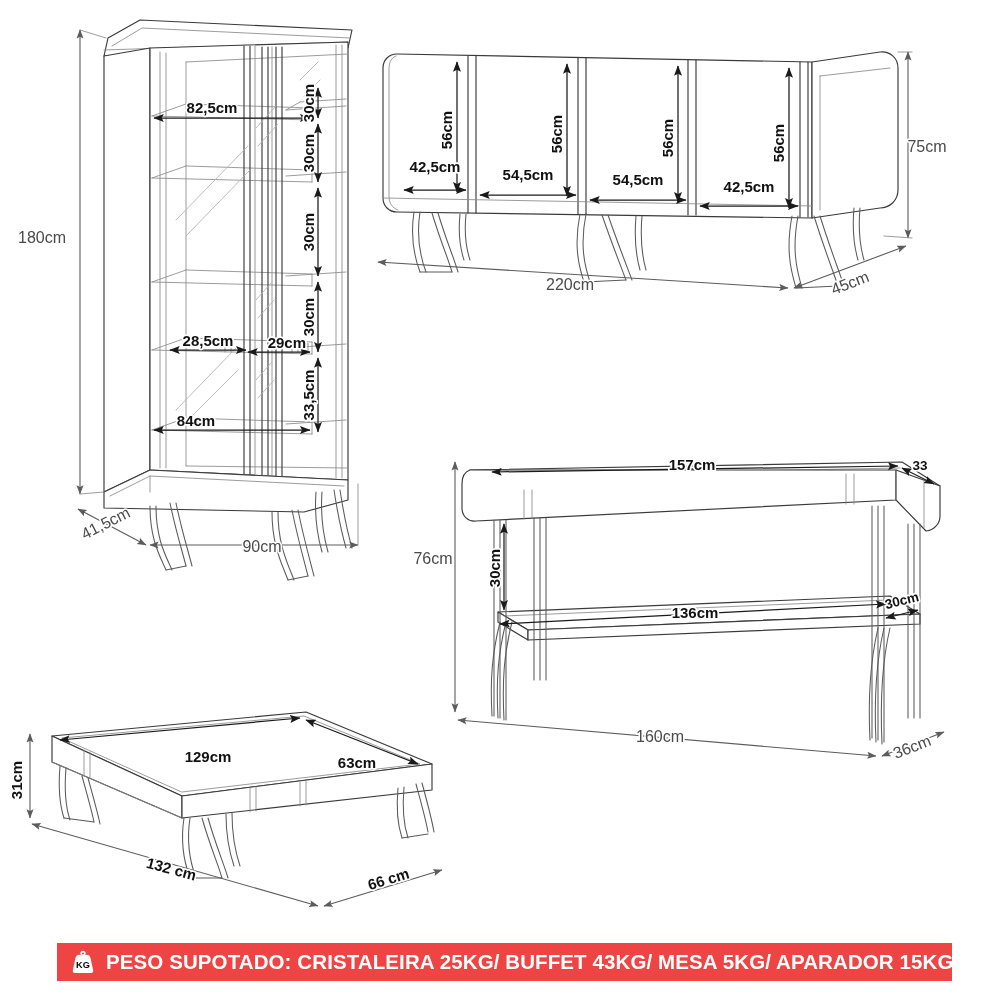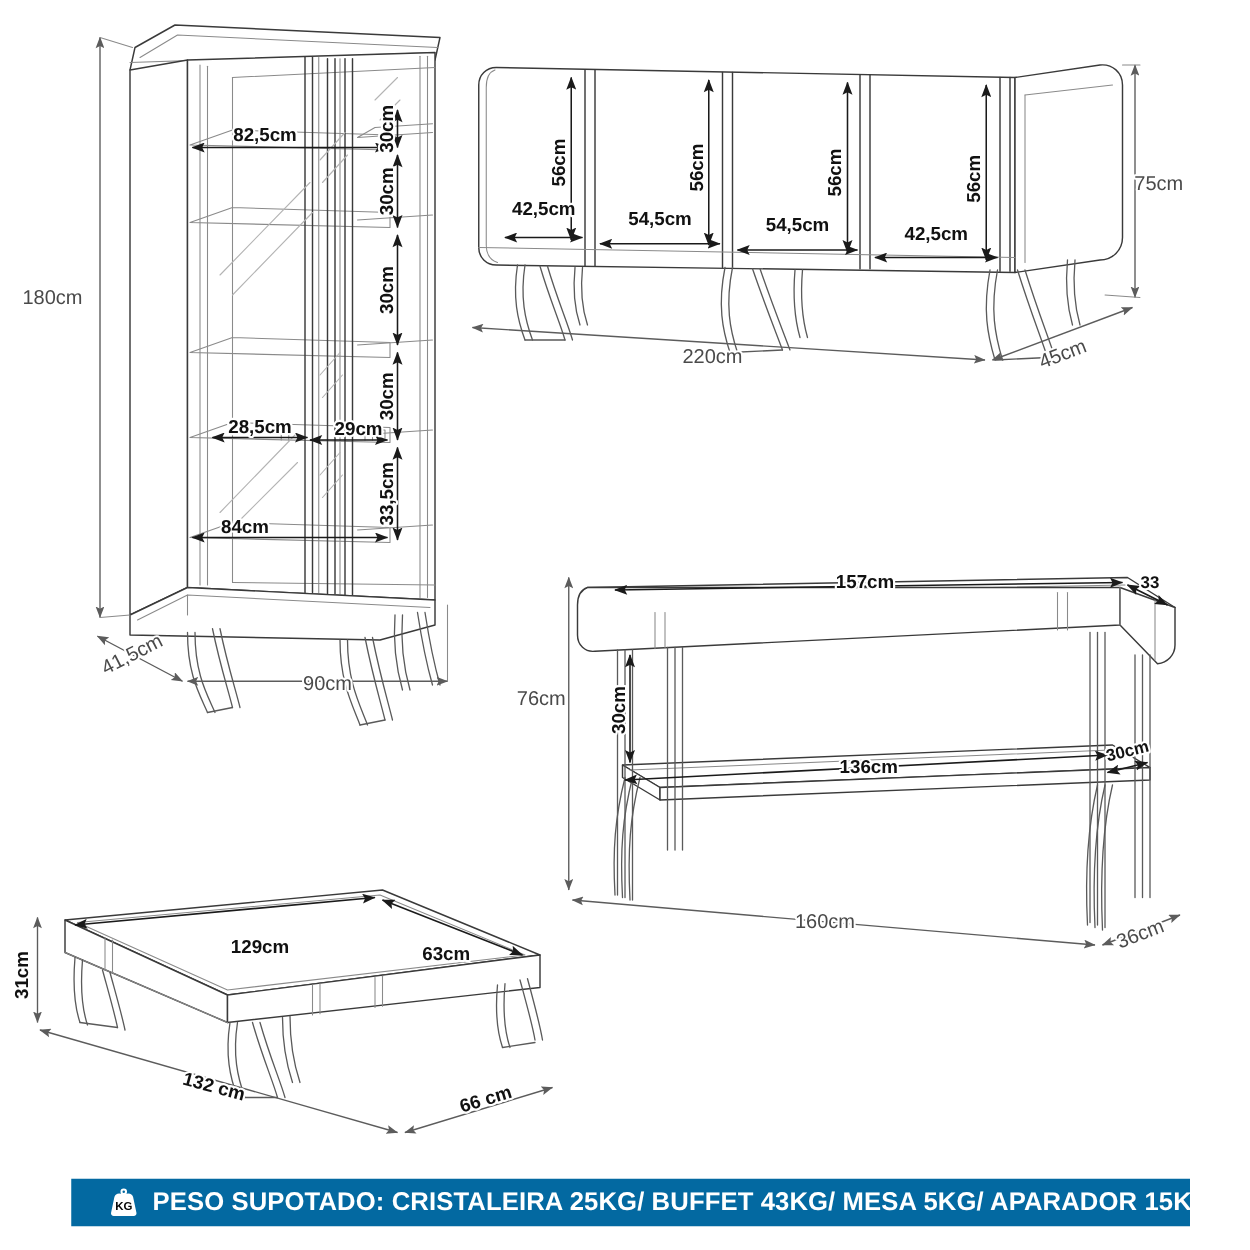--- a/index.html
+++ b/index.html
@@ -89,24 +89,24 @@
   .dim-text-sm {
     font-size: 13.5px;
   }
   
   #footer-bar {
     position: absolute;
     left: 57px;
     top: 943px;
     width: 895px;
     height: 38px;
-    background: #0369a1;
+    background: #ef4444;
     display: flex;
     align-items: center;
-    padding-left: 28px;
+    padding-left: 12px;
     box-sizing: border-box;
   }
   #footer-bar .kg-icon {
     width: 28px;
     height: 28px;
     flex: 0 0 28px;
     margin-right: 9px;
   }
   #footer-bar .footer-text {
     color: #ffffff;

